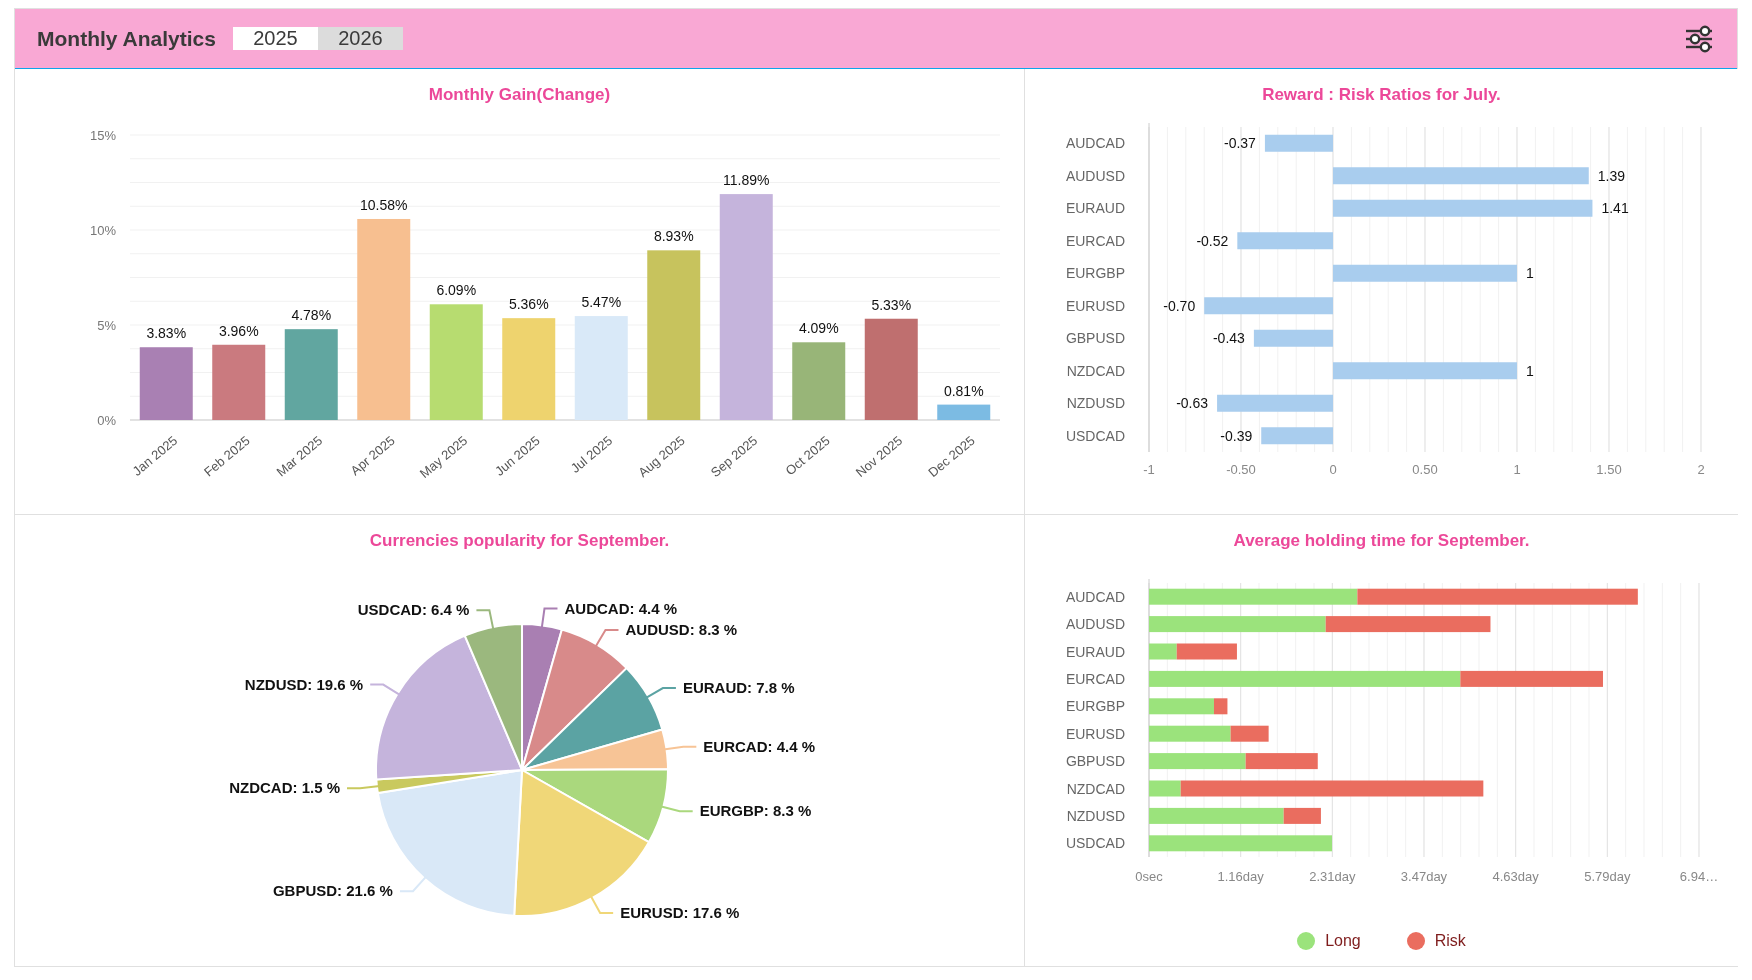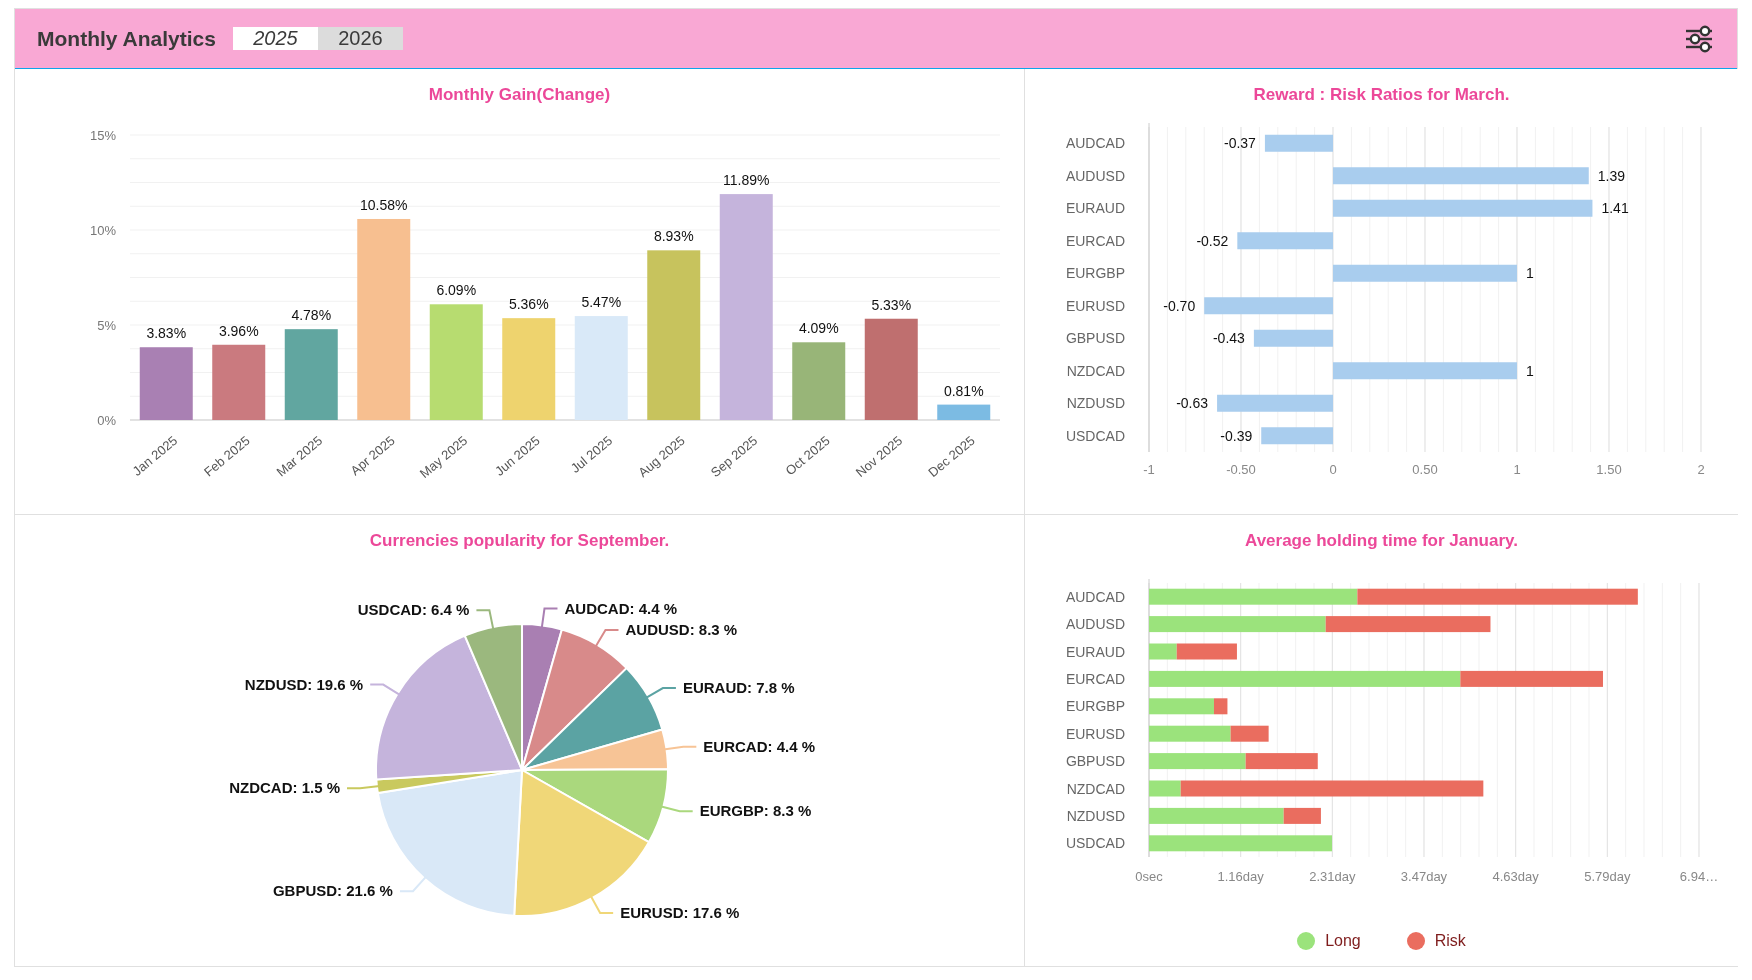--- a/index.html
+++ b/index.html
@@ -19,21 +19,21 @@
   .page-title {
     font-size:21px; font-weight:bold; color:#3a3a3a;
     align-self:center; padding-left:22px; width:218px;
   }
   .tabs { display:flex; align-items:stretch; }
   .tab {
     width:85px; display:flex; align-items:center; justify-content:center;
     font-size:20px; color:#3a3a3a; cursor:pointer; border:none; background:transparent;
     font-family:"Liberation Sans","DejaVu Sans",sans-serif;
   }
-  .tab.active { background:#ffffff;font-style:italic; }
+  .tab.active { background:#ffffff; }
   .tab.inactive { background:#dcdcdc; }
   .filter-btn {
     position:absolute; right:16px; top:50%; transform:translateY(-50%);
     width:44px; height:44px; border:none; background:transparent; cursor:pointer;
     display:flex; align-items:center; justify-content:center;
   }
 
   
   .grid {
     display:grid; grid-template-columns:1009px 713px; grid-template-rows:445px 451px;
@@ -135,21 +135,21 @@
           <rect x="849.75" y="249.73000000000002" width="53" height="101.26999999999998" fill="#bf6f6f"></rect>
           <text x="876.25" y="240.73000000000002" text-anchor="middle" font-size="14" fill="#111111">5.33%</text>
           <text x="888.25" y="373" text-anchor="end" font-size="13" fill="#555" transform="rotate(-40 888.25 373)">Nov 2025</text>
           <rect x="922.25" y="335.61" width="53" height="15.389999999999986" fill="#7cbbe3"></rect>
           <text x="948.75" y="326.61" text-anchor="middle" font-size="14" fill="#111111">0.81%</text>
           <text x="960.75" y="373" text-anchor="end" font-size="13" fill="#555" transform="rotate(-40 960.75 373)">Dec 2025</text>
         </svg>
     </section>
 
     <section class="panel">
-      <h3>Reward : Risk Ratios for March.</h3>
+      <h3>Reward : Risk Ratios for July.</h3>
       <svg class="chart" id="chart-1" viewBox="0 0 713 445" preserveAspectRatio="none">
           <line x1="124" x2="124" y1="58" y2="383" stroke="#f1f1f1" stroke-width="1"></line>
           <line x1="142.4" x2="142.4" y1="58" y2="383" stroke="#f1f1f1" stroke-width="1"></line>
           <line x1="160.79999999999998" x2="160.79999999999998" y1="58" y2="383" stroke="#f1f1f1" stroke-width="1"></line>
           <line x1="179.2" x2="179.2" y1="58" y2="383" stroke="#f1f1f1" stroke-width="1"></line>
           <line x1="197.59999999999997" x2="197.59999999999997" y1="58" y2="383" stroke="#f1f1f1" stroke-width="1"></line>
           <line x1="216" x2="216" y1="58" y2="383" stroke="#f1f1f1" stroke-width="1"></line>
           <line x1="234.39999999999998" x2="234.39999999999998" y1="58" y2="383" stroke="#f1f1f1" stroke-width="1"></line>
           <line x1="252.79999999999998" x2="252.79999999999998" y1="58" y2="383" stroke="#f1f1f1" stroke-width="1"></line>
           <line x1="271.19999999999993" x2="271.19999999999993" y1="58" y2="383" stroke="#f1f1f1" stroke-width="1"></line>
@@ -253,21 +253,21 @@
           <path d="M 507 255 L 361.30328360587646 264.40568083502416 A 146 146 0 0 1 449.805368302822 120.66916174971524 Z" fill="#c5b4dc" stroke="#fff" stroke-width="2"></path>
           <polyline points="385.2313333041365,180.02405845131585 368.2007505494703,169.5379127801712 355.2007505494703,169.5379127801712" fill="none" stroke="#c5b4dc" stroke-width="2"></polyline>
           <text x="348.2007505494703" y="174.5379127801712" text-anchor="end" font-size="15" font-weight="bold" fill="#111">NZDUSD: 19.6 %</text>
           <path d="M 507 255 L 449.805368302822 120.66916174971524 A 146 146 0 0 1 506.99999999999994 109 Z" fill="#9bb87e" stroke="#fff" stroke-width="2"></path>
           <polyline points="478.4132725128529,114.8864781272857 474.4151288083568,95.2901813618711 461.4151288083568,95.2901813618711" fill="none" stroke="#9bb87e" stroke-width="2"></polyline>
           <text x="454.4151288083568" y="100.2901813618711" text-anchor="end" font-size="15" font-weight="bold" fill="#111">USDCAD: 6.4 %</text>
         </svg>
     </section>
 
     <section class="panel">
-      <h3>Average holding time for January.</h3>
+      <h3>Average holding time for September.</h3>
       <svg class="chart" id="chart-3" viewBox="0 0 713 451" preserveAspectRatio="none">
           <line x1="124" x2="124" y1="68" y2="342" stroke="#f1f1f1" stroke-width="1"></line>
           <line x1="142.33333333333334" x2="142.33333333333334" y1="68" y2="342" stroke="#f1f1f1" stroke-width="1"></line>
           <line x1="160.66666666666666" x2="160.66666666666666" y1="68" y2="342" stroke="#f1f1f1" stroke-width="1"></line>
           <line x1="179" x2="179" y1="68" y2="342" stroke="#f1f1f1" stroke-width="1"></line>
           <line x1="197.33333333333331" x2="197.33333333333331" y1="68" y2="342" stroke="#f1f1f1" stroke-width="1"></line>
           <line x1="215.66666666666666" x2="215.66666666666666" y1="68" y2="342" stroke="#f1f1f1" stroke-width="1"></line>
           <line x1="234" x2="234" y1="68" y2="342" stroke="#f1f1f1" stroke-width="1"></line>
           <line x1="252.33333333333334" x2="252.33333333333334" y1="68" y2="342" stroke="#f1f1f1" stroke-width="1"></line>
           <line x1="270.66666666666663" x2="270.66666666666663" y1="68" y2="342" stroke="#f1f1f1" stroke-width="1"></line>

